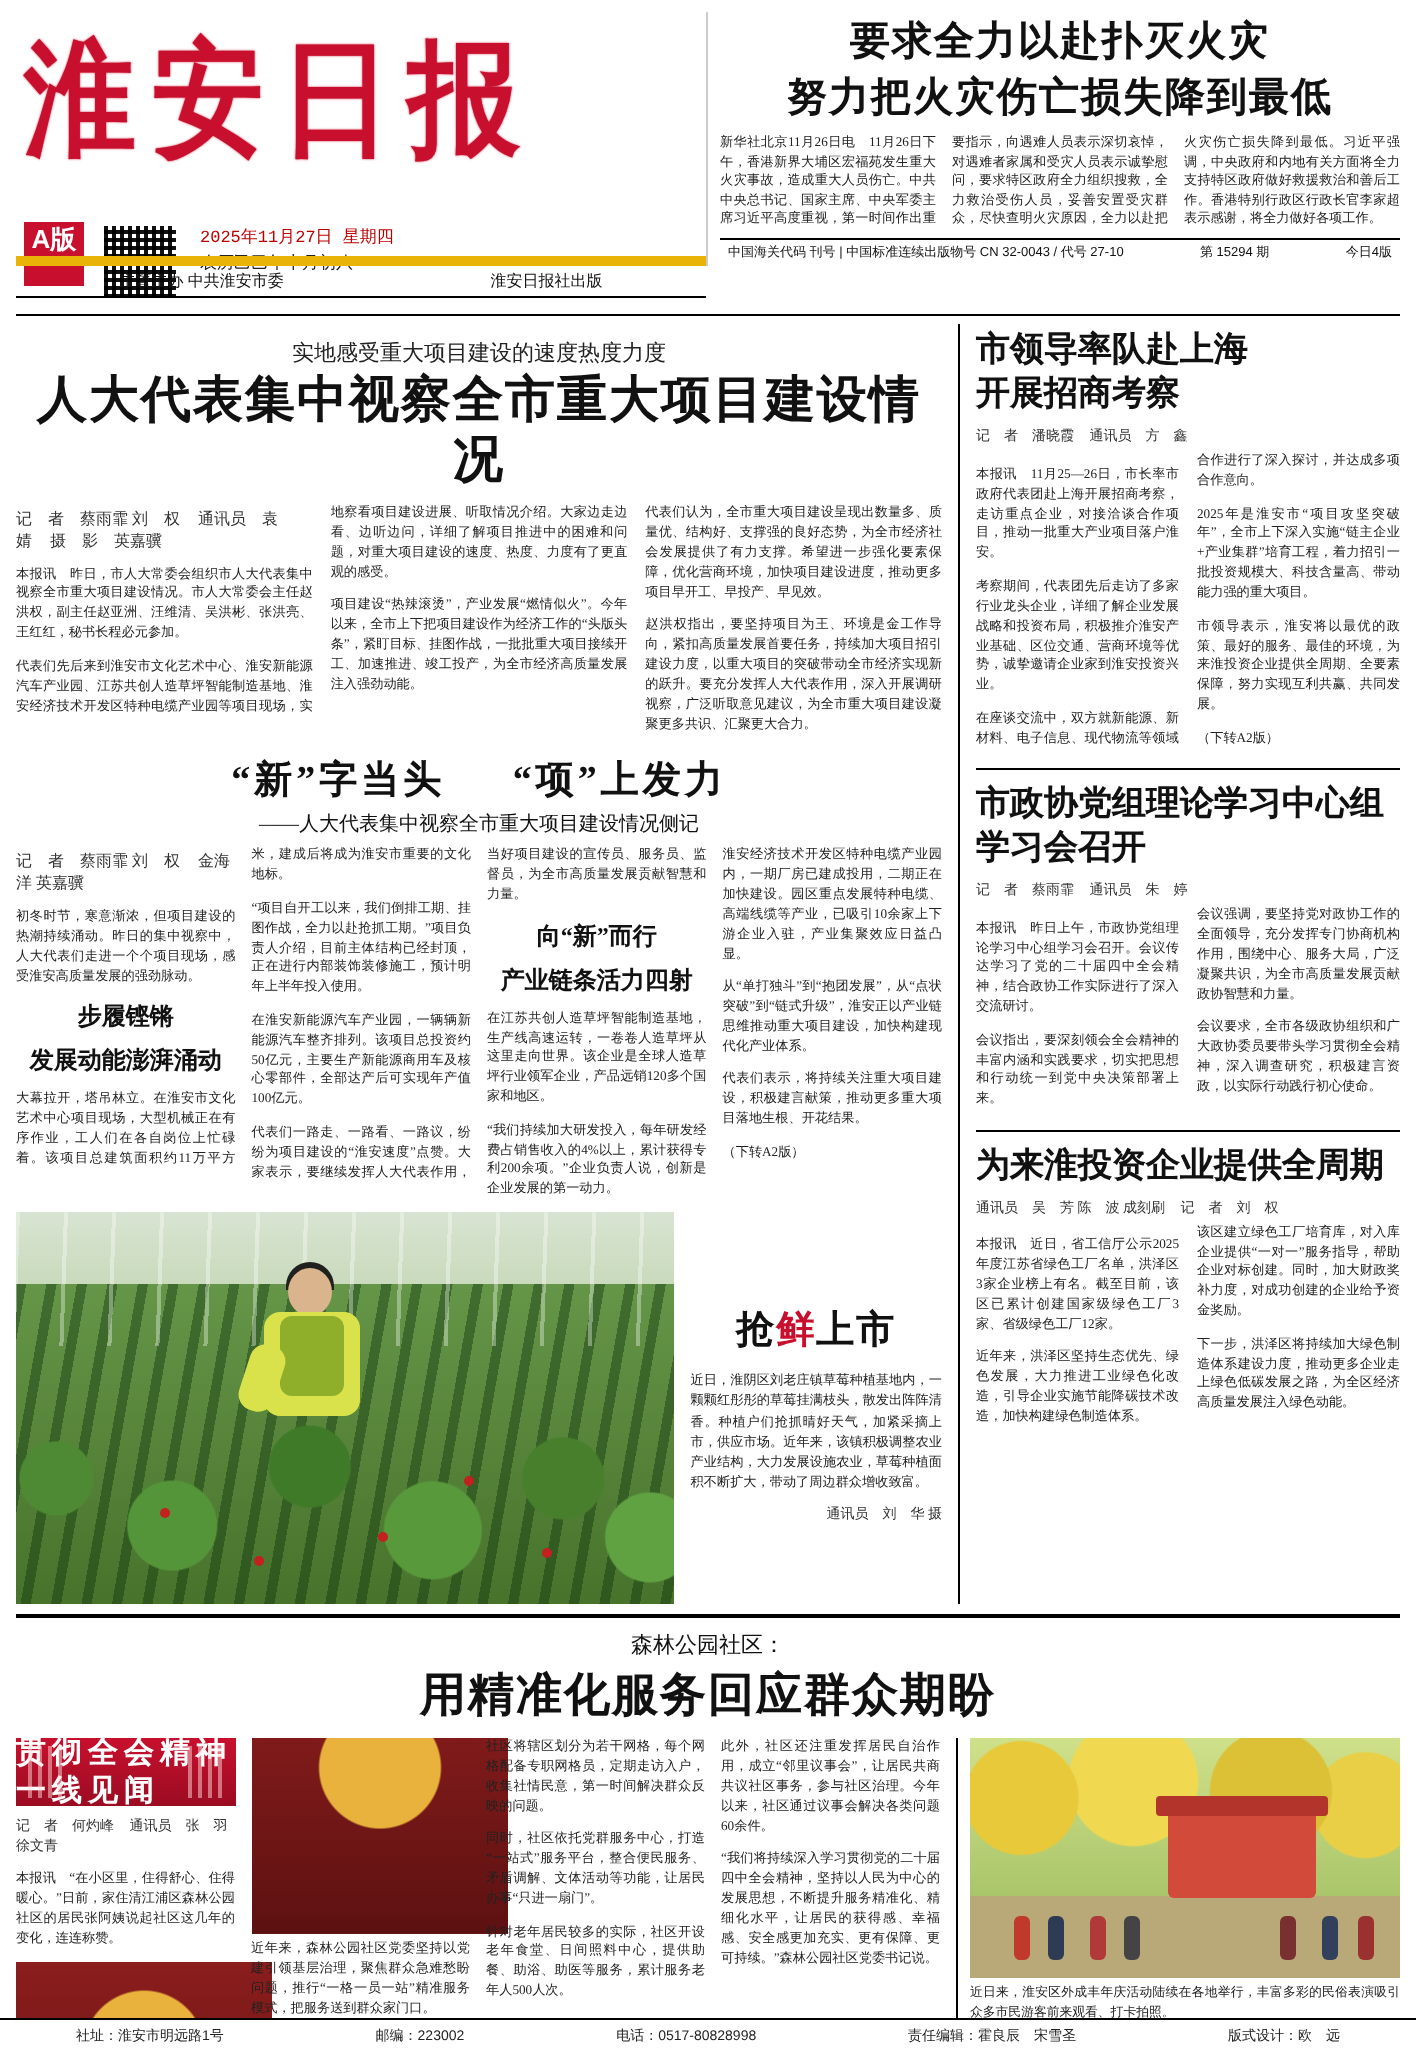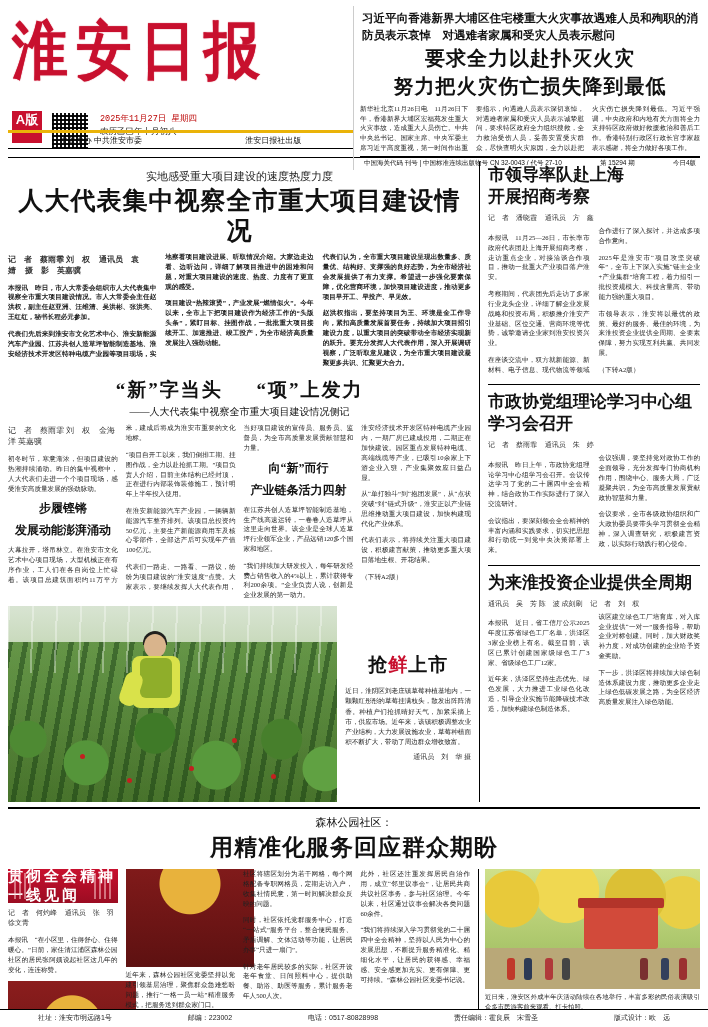--- a/index.html
+++ b/index.html
@@ -77,21 +77,21 @@
     line-height: 1.5;
     color: #222;
     padding-top: 2px;
     font-family: Liberation Mono, monospace;
   }
   .mast-dates .d1 { color:#b00; }
   .mast-foot {
     position: absolute;
     bottom: 2px; left: 0;
     width: 345px;
-    border-top: 3px solid #eab308;
+    border-top: 5px solid #eab308;
     border-bottom: 1px solid #000;
     font-size: 8px;
     display: flex;
     justify-content: space-around;
     padding: 2px 0;
     font-family: "Liberation Sans", sans-serif;
   }
 
   .mast-right {
     flex: 1;
@@ -161,21 +161,21 @@
   }
 
   
   .main-wrap {
     display: flex;
     margin-top: 4px;
   }
   .left-zone { width: 472px; padding-right: 8px; border-right: 1px solid #000; }
   .right-zone { width: 220px; padding-left: 8px; }
 
-  .cols3 { column-count: 3; column-gap: 9px; font-weight: bold; }
+  .cols3 { column-count: 3; column-gap: 9px; }
   .cols4 { column-count: 4; column-gap: 8px; }
   .cols2 { column-count: 2; column-gap: 9px; }
 
   .sub-head {
     text-align: center;
     font-size: 19px;
     font-weight: bold;
     letter-spacing: 2px;
     margin: 10px 0 2px 0;
   }
@@ -374,21 +374,20 @@
         </div>
       </div>
 
       <div class="mast-foot">
         <span>主管主办 中共淮安市委</span>
         <span>淮安日报社出版</span>
       </div>
     </div>
 
     <div class="mast-right">
-      <div class="lead-small">习近平向香港新界大埔区住宅楼重大火灾事故遇难人员和殉职的消防员表示哀悼　对遇难者家属和受灾人员表示慰问</div>
       <div class="lead-big">要求全力以赴扑灭火灾</div>
       <div class="lead-big">努力把火灾伤亡损失降到最低</div>
       <div class="mast-news">新华社北京11月26日电　11月26日下午，香港新界大埔区宏福苑发生重大火灾事故，造成重大人员伤亡。中共中央总书记、国家主席、中央军委主席习近平高度重视，第一时间作出重要指示，向遇难人员表示深切哀悼，对遇难者家属和受灾人员表示诚挚慰问，要求特区政府全力组织搜救，全力救治受伤人员，妥善安置受灾群众，尽快查明火灾原因，全力以赴把火灾伤亡损失降到最低。习近平强调，中央政府和内地有关方面将全力支持特区政府做好救援救治和善后工作。香港特别行政区行政长官李家超表示感谢，将全力做好各项工作。</div>
       <div class="mast-right-foot">
         <span>中国海关代码 刊号 | 中国标准连续出版物号 CN 32-0043 / 代号 27-10</span>
         <span>第 15294 期</span>
         <span>今日4版</span>
       </div>
     </div>
   </div>

